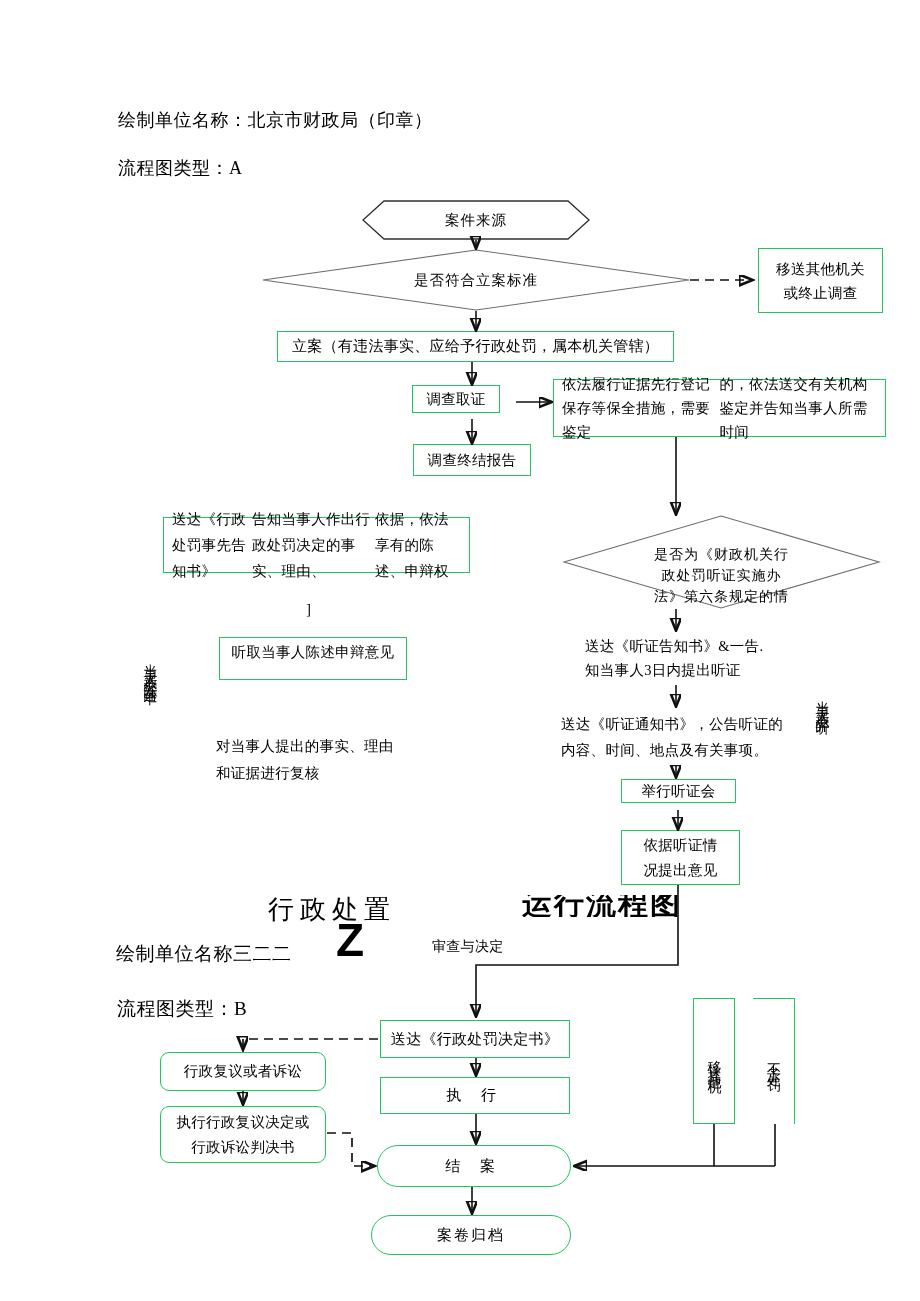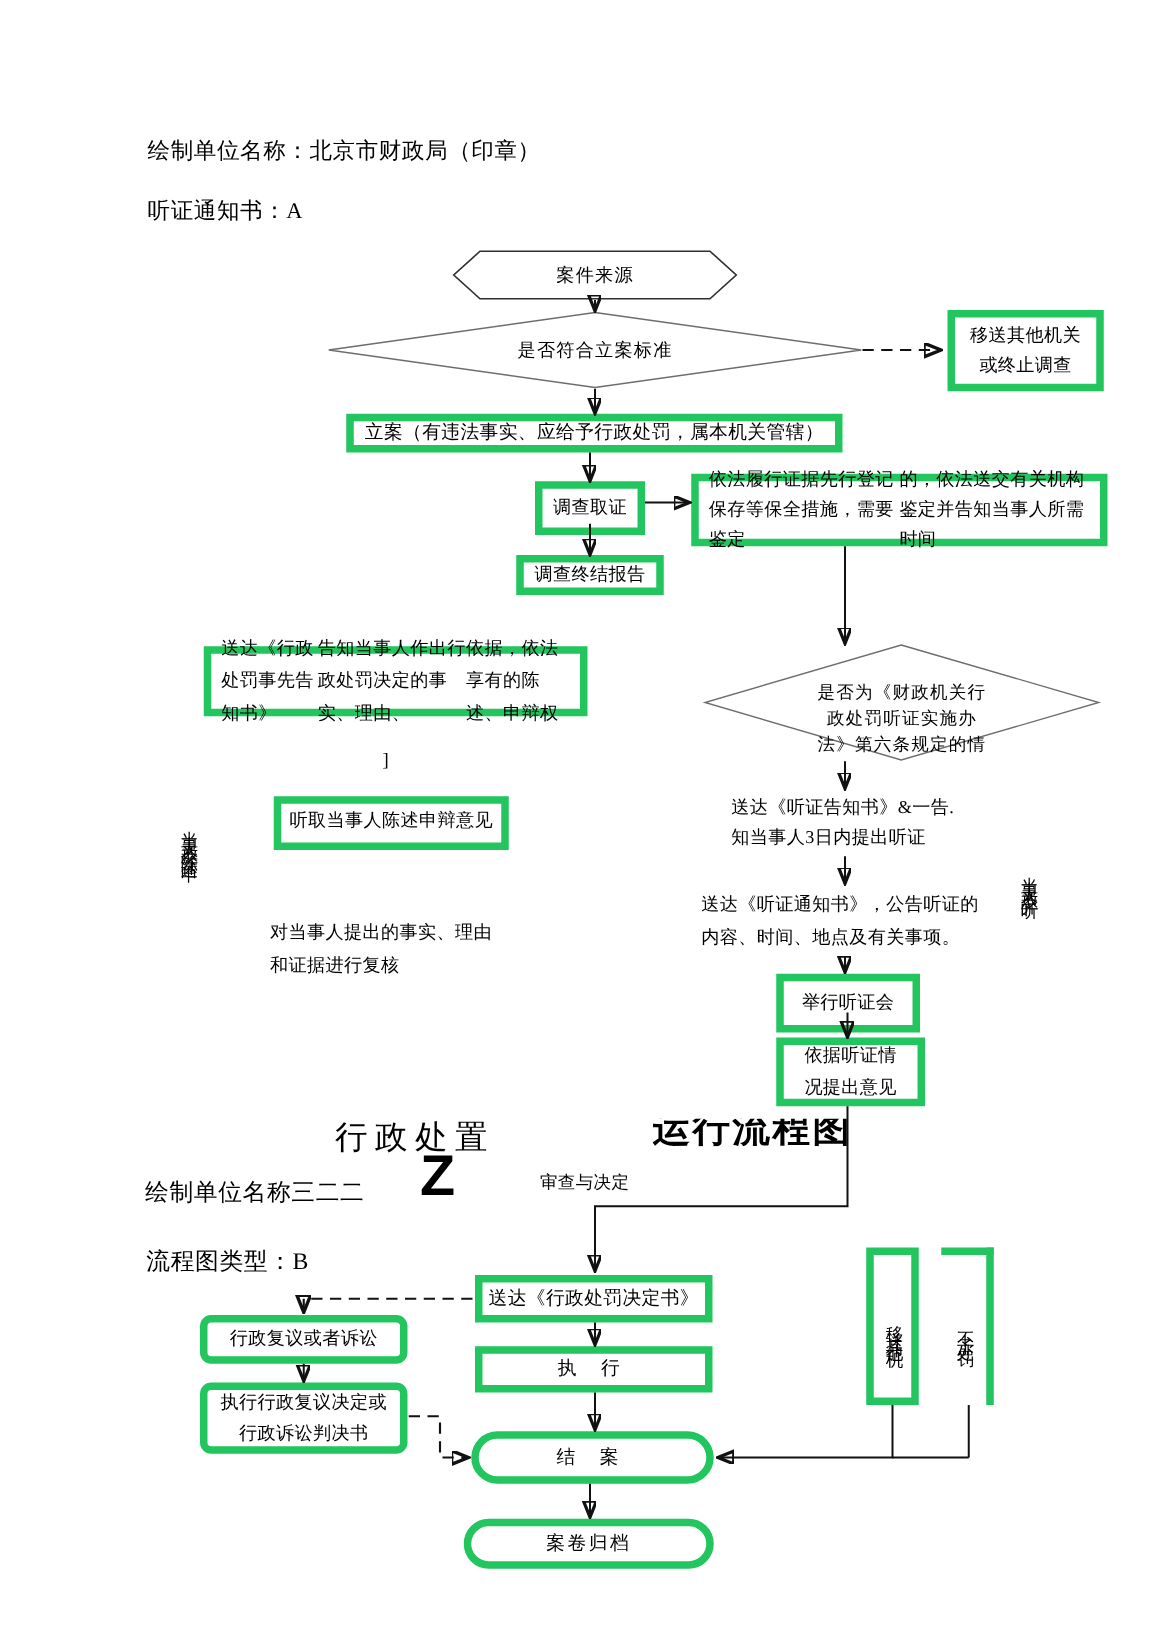--- a/index.html
+++ b/index.html
@@ -56,21 +56,21 @@
     white-space:nowrap;
     overflow:hidden;
     height:22px;
     line-height:18px;
   }
 
   
   .node{
     position:absolute;
     box-sizing:border-box;
-    border:6px solid #22c55e;
+    border:1px solid #22c55e;
     background:transparent;
     display:flex;
     align-items:center;
     justify-content:center;
     text-align:center;
     font-size:14.5px;
     line-height:21px;
     letter-spacing:0.3px;
     padding:2px 4px;
   }
@@ -117,40 +117,40 @@
   #wires .dash{stroke-dasharray:9 6;stroke-width:1.7px;}
 </style>
 </head>
 <body>
 
 <div id="page">
 
 
   <div class="abs doc-line" style="left:118px;top:108px;">绘制单位名称：北京市财政局（印章）</div>
 
-  <div class="abs doc-line" style="left:118px;top:156px;">听证通知书：A</div>
+  <div class="abs doc-line" style="left:118px;top:156px;">流程图类型：A</div>
 
   <svg class="shape" style="left:362px;top:200px;" width="228" height="40">
     <polygon class="thick" points="22,1 206,1 227,20 206,39 22,39 1,20"></polygon>
   </svg>
   <div class="abs" style="left:362px;top:200px;width:228px;height:40px;display:flex;align-items:center;justify-content:center;font-size:14.5px;letter-spacing:1px;">案件来源</div>
 
   <svg class="shape" style="left:262px;top:249px;" width="428" height="62">
     <polygon points="214,1 427,31 214,61 1,31"></polygon>
   </svg>
   <div class="abs" style="left:262px;top:249px;width:428px;height:62px;display:flex;align-items:center;justify-content:center;font-size:14.5px;letter-spacing:1px;">是否符合立案标准</div>
 
   <div class="node" style="left:758px;top:248px;width:125px;height:65px;">
     <span style="white-space:pre-line;line-height:24px;">移送其他机关
 或终止调查</span>
   </div>
 
   <div class="node" style="left:277px;top:331px;width:397px;height:31px;font-size:15px;">立案（有违法事实、应给予行政处罚，属本机关管辖）</div>
 
-  <div class="node" style="left:428px;top:385px;width:88px;height:43px;">调查取证</div>
+  <div class="node" style="left:412px;top:385px;width:88px;height:28px;">调查取证</div>
 
   <div class="node left" style="left:553px;top:379px;width:333px;height:58px;padding:4px 8px;line-height:24px;">
     <span style="display:block;">依法履行证据先行登记保存等保全措施，需要鉴定</span>
     <span style="display:block;">的，依法送交有关机构鉴定并告知当事人所需时间</span>
   </div>
 
   <div class="node" style="left:413px;top:444px;width:118px;height:32px;">调查终结报告</div>
 
   <div class="node left" style="left:163px;top:517px;width:307px;height:56px;padding:4px 8px;line-height:26px;">
     <span style="display:block;">送达《行政处罚事先告知书》</span>
@@ -179,21 +179,21 @@
   <div class="plain" style="left:585px;top:634px;line-height:24px;">
     <span style="display:block;">送达《听证告知书》&amp;一告.</span>
     <span style="display:block;">知当事人3日内提出听证</span>
   </div>
 
   <div class="plain" style="left:561px;top:711px;line-height:26px;">
     <span style="display:block;">送达《听证通知书》，公告听证的</span>
     <span style="display:block;">内容、时间、地点及有关事项。</span>
   </div>
 
-  <div class="node" style="left:621px;top:779px;width:115px;height:47px;">举行听证会</div>
+  <div class="node" style="left:621px;top:779px;width:115px;height:24px;">举行听证会</div>
 
   <div class="node" style="left:621px;top:830px;width:119px;height:55px;">
     <span style="display:block;text-align:center;line-height:25px;">
       <span style="display:block;">依据听证情</span>
       <span style="display:block;">况提出意见</span>
     </span>
   </div>
 
   <div class="vtext" style="left:140px;top:653px;height:152px;">当事人放弃陈述申</div>
 

